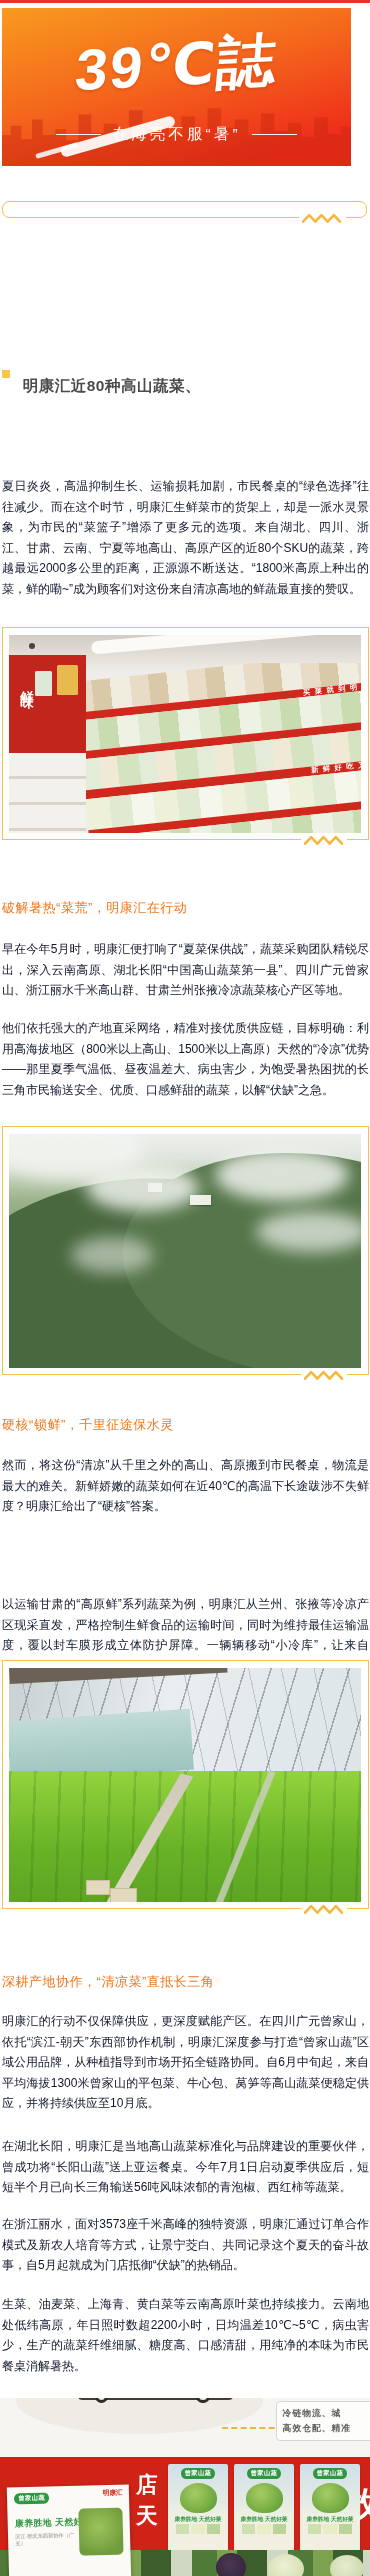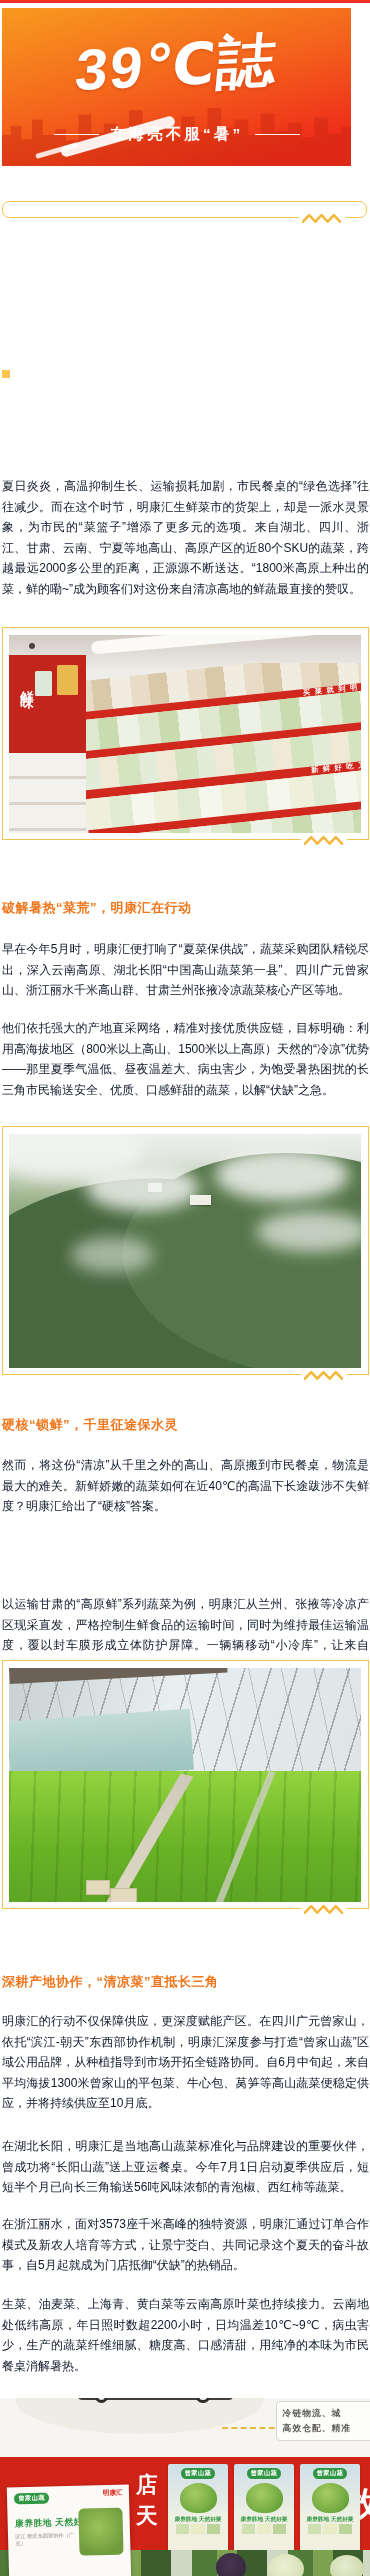--- a/index.html
+++ b/index.html
@@ -20,36 +20,36 @@
   .hero-title { position:absolute; left:0; top:19.6px; width:100%; text-align:center;
     color:#ffffff; font-size:58px; font-weight:900; letter-spacing:2.1px;
     transform:skewX(-8deg) rotate(-3deg); text-shadow:0 1.5px 3.1px rgba(150,20,5,.25); }
   .hero-brush { position:absolute; left:57px; top:123px; width:118px; height:11.3px;
     background:#ffffff; border-radius:6.2px; transform:rotate(-16deg); opacity:.92; }
   .hero-brush2 { position:absolute; left:33px; top:140px; width:44px; height:5.2px;
     background:#ffffff; border-radius:3.1px; transform:rotate(-16deg); opacity:.85; }
   .hero-sub { position:absolute; left:0; bottom:20.6px; width:100%;
     display:flex; align-items:center; justify-content:center; gap:11.3px; }
   .hero-sub .dash { width:45px; height:1.5px; background:#ffffff; opacity:.95; }
-  .hero-sub .t { color:#ffffff; font-size:15.5px; font-weight:700; letter-spacing:3.1px; }
+  .hero-sub .t { color:#ffffff; font-size:15.5px; font-weight:400; letter-spacing:3.1px; }
 
   
   .intro-box { left:2.1px; top:201px; width:365px; border:1px solid #f3c14e;
     border-radius:7.2px; padding:7.7px 13px; background:#ffffff; }
   .intro-box .txt { color:#5a5550; font-size:11px; line-height:17.5px; text-align:justify; }
   .zigzag { position:absolute; right:20.6px; bottom:-5.7px; background:#ffffff; padding:0 3.1px; line-height:0; }
 
   
   .title-block { left:2.1px; top:367px; width:365px; padding:6.2px 0 0 20.6px; }
   .sq-yellow { position:absolute; left:0; top:3.1px; width:8.2px; height:8.2px; background:#f8c64c; }
   .title-line { color:#4c4c4c; font-size:15.5px; font-weight:700; line-height:25px; letter-spacing:0.5px; }
   .sq-orange { display:inline-block; width:7.2px; height:7.2px; background:#f0761c; margin-left:9.3px; }
 
   .para { left:2.1px; width:367px; color:#0f172a; font-size:12px; line-height:20.6px; text-align:justify; }
-  .sub-heading { left:2.1px; width:367px; color:#f0761c; font-size:13px; font-weight:700; letter-spacing:0.5px; }
+  .sub-heading { left:2.1px; width:367px; color:#f0761c; font-size:13px; font-weight:400; letter-spacing:0.5px; }
 
   
   .photo-card { left:1.5px; width:367px; border:1px solid #f3c14e; background:#ffffff; padding:6.7px; }
   .photo { position:relative; width:100%; overflow:hidden; }
 
   
   .p1 { height:198px; background:#efedea; }
   .p1-ceiling { position:absolute; left:0; top:0; width:100%; height:37px;
     background:linear-gradient(180deg,#d2ccc4,#efede9); }
   .p1-beam { position:absolute; left:82px; top:-6.2px; width:289px; height:13.4px;
@@ -165,20 +165,21 @@
 <div class="abs intro-box">
   <div class="zigzag">
     <svg width="40" height="10.3" viewBox="0 0 78 20">
         <polyline points="2,17 14,4 26,17 38,4 50,17 62,4 74,17" fill="none" stroke="#f5b83d" stroke-width="5" stroke-linecap="round" stroke-linejoin="round"></polyline>
       </svg>
   </div>
 </div>
 
 <div class="abs title-block">
   <span class="sq-yellow"></span>
+  <div class="title-line">明康汇近80种高山蔬菜、</div>
 </div>
 
 <p class="abs para" style="top:476px">夏日炎炎，高温抑制生长、运输损耗加剧，市民餐桌的“绿色选择”往往减少。而在这个时节，明康汇生鲜菜市的货架上，却是一派水灵景象，为市民的“菜篮子”增添了更多元的选项。来自湖北、四川、浙江、甘肃、云南、宁夏等地高山、高原产区的近80个SKU的蔬菜，跨越最远2000多公里的距离，正源源不断送达。“1800米高原上种出的菜，鲜的嘞~”成为顾客们对这份来自清凉高地的鲜蔬最直接的赞叹。</p>
 
 <div class="abs photo-card" style="top:627px">
   <div class="photo p1">
     <div class="p1-ceiling"></div>
     <div class="p1-beam"></div>
     <div class="p1-cam"></div>
     <div class="p1-wall">
@@ -251,21 +252,21 @@
     <svg width="40" height="10.3" viewBox="0 0 78 20">
         <polyline points="2,17 14,4 26,17 38,4 50,17 62,4 74,17" fill="none" stroke="#f5b83d" stroke-width="5" stroke-linecap="round" stroke-linejoin="round"></polyline>
       </svg>
   </div>
 </div>
 
 <h2 class="abs sub-heading" style="top:1973px">深耕产地协作，“清凉菜”直抵长三角</h2>
 <p class="abs para" style="top:2011px">明康汇的行动不仅保障供应，更深度赋能产区。在四川广元曾家山，依托“滨江-朝天”东西部协作机制，明康汇深度参与打造“曾家山蔬”区域公用品牌，从种植指导到市场开拓全链路协同。自6月中旬起，来自平均海拔1300米曾家山的平包菜、牛心包、莴笋等高山蔬菜便稳定供应，并将持续供应至10月底。</p>
 <p class="abs para" style="top:2136px">在湖北长阳，明康汇是当地高山蔬菜标准化与品牌建设的重要伙伴，曾成功将“长阳山蔬”送上亚运餐桌。今年7月1日启动夏季供应后，短短半个月已向长三角输送56吨风味浓郁的青泡椒、西红柿等蔬菜。</p>
 <p class="abs para" style="top:2214px">在浙江丽水，面对3573座千米高峰的独特资源，明康汇通过订单合作模式及新农人培育等方式，让景宁茭白、共同记录这个夏天的奋斗故事，自5月起就成为门店抵御“伏缺”的热销品。</p>
-<p class="abs para" style="top:2294px">生菜、油麦菜、上海青、黄白菜等云南高原叶菜也持续接力。云南地处低纬高原，年日照时数超2200小时，日均温差10℃~9℃，病虫害少，生产的蔬菜纤维细腻、糖度高、口感清甜，用纯净的本味为市民餐桌消解暑热。</p>
+<p class="abs para" style="top:2294px">生菜、油麦菜、上海青、黄白菜等云南高原叶菜也持续接力。云南地处低纬高原，年日照时数超2200小时，日均温差10℃~5℃，病虫害少，生产的蔬菜纤维细腻、糖度高、口感清甜，用纯净的本味为市民餐桌消解暑热。</p>
 
 <div class="abs p4">
   <div class="p4-truck-oval">
     <div class="p4-truck">
       <span class="p4-wheel" style="left:17.5px"></span>
       <span class="p4-wheel" style="right:23px"></span>
     </div>
   </div>
   <div class="p4-dash"></div>
   <div class="p4-sign">

